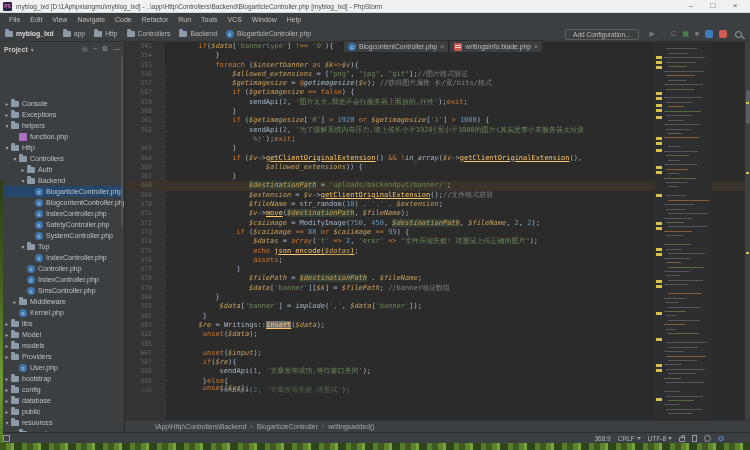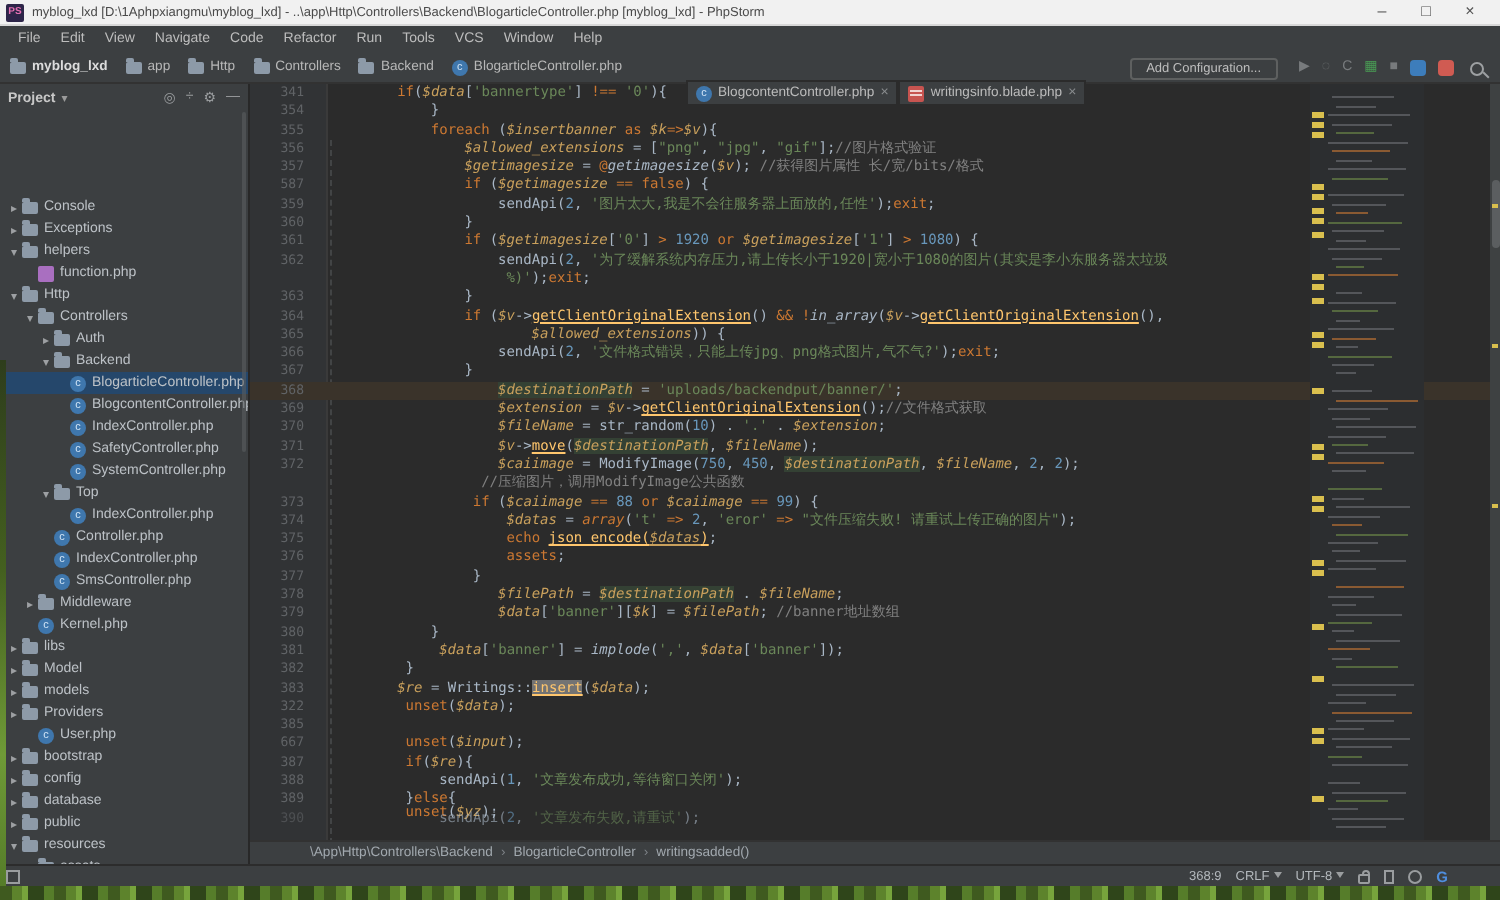--- a/index.html
+++ b/index.html
@@ -423,24 +423,20 @@
         </div>
         <div class="code-row">
           <span class="ln">364</span>
           <span class="code" style="padding-left: 67.2px;"><span class="tk-k">if</span><span class="tk-p"> (</span><span class="tk-v">$v</span><span class="tk-p">-&gt;</span><span class="tk-f">getClientOriginalExtension</span><span class="tk-p">() </span><span class="tk-k">&amp;&amp;</span><span class="tk-p"> </span><span class="tk-k">!</span><span class="tk-b">in_array</span><span class="tk-p">(</span><span class="tk-v">$v</span><span class="tk-p">-&gt;</span><span class="tk-f">getClientOriginalExtension</span><span class="tk-p">(),</span></span>
         </div>
         <div class="code-row">
           <span class="ln">365</span>
           <span class="code" style="padding-left: 100.8px;"><span class="tk-v">$allowed_extensions</span><span class="tk-p">)) {</span></span>
         </div>
         <div class="code-row">
-          <span class="ln">366</span>
-          <span class="code" style="padding-left: 84px;"><span class="tk-p">sendApi(</span><span class="tk-n">2</span><span class="tk-p">, </span><span class="tk-s">'文件格式错误，只能上传jpg、png格式图片,气不气?'</span><span class="tk-p">);</span><span class="tk-k">exit</span><span class="tk-p">;</span></span>
-        </div>
-        <div class="code-row">
           <span class="ln">367</span>
           <span class="code" style="padding-left: 67.2px;"><span class="tk-p">}</span></span>
         </div>
         <div class="code-row caret-line">
           <span class="ln">368</span>
           <span class="code" style="padding-left: 84px;"><span class="tk-vh">$destinationPath</span><span class="tk-p"> = </span><span class="tk-s">'uploads/backendput/banner/'</span><span class="tk-p">;</span></span>
         </div>
         <div class="code-row">
           <span class="ln">369</span>
           <span class="code" style="padding-left: 84px;"><span class="tk-v">$extension</span><span class="tk-p"> = </span><span class="tk-v">$v</span><span class="tk-p">-&gt;</span><span class="tk-f">getClientOriginalExtension</span><span class="tk-p">();</span><span class="tk-c">//文件格式获取</span></span>
@@ -449,24 +445,20 @@
           <span class="ln">370</span>
           <span class="code" style="padding-left: 84px;"><span class="tk-v">$fileName</span><span class="tk-p"> = str_random(</span><span class="tk-n">10</span><span class="tk-p">) . </span><span class="tk-s">'.'</span><span class="tk-p"> . </span><span class="tk-v">$extension</span><span class="tk-p">;</span></span>
         </div>
         <div class="code-row">
           <span class="ln">371</span>
           <span class="code" style="padding-left: 84px;"><span class="tk-v">$v</span><span class="tk-p">-&gt;</span><span class="tk-f">move</span><span class="tk-p">(</span><span class="tk-vh">$destinationPath</span><span class="tk-p">, </span><span class="tk-v">$fileName</span><span class="tk-p">);</span></span>
         </div>
         <div class="code-row">
           <span class="ln">372</span>
           <span class="code" style="padding-left: 84px;"><span class="tk-v">$caiimage</span><span class="tk-p"> = ModifyImage(</span><span class="tk-n">750</span><span class="tk-p">, </span><span class="tk-n">450</span><span class="tk-p">, </span><span class="tk-vh">$destinationPath</span><span class="tk-p">, </span><span class="tk-v">$fileName</span><span class="tk-p">, </span><span class="tk-n">2</span><span class="tk-p">, </span><span class="tk-n">2</span><span class="tk-p">);</span></span>
-        </div>
-        <div class="code-row">
-          <span class="ln"></span>
-          <span class="code" style="padding-left: 75.6px;"><span class="tk-c">//压缩图片，调用ModifyImage公共函数</span></span>
         </div>
         <div class="code-row">
           <span class="ln">373</span>
           <span class="code" style="padding-left: 71.4px;"><span class="tk-k">if</span><span class="tk-p"> (</span><span class="tk-v">$caiimage</span><span class="tk-p"> </span><span class="tk-k">==</span><span class="tk-p"> </span><span class="tk-n">88</span><span class="tk-p"> </span><span class="tk-k">or</span><span class="tk-p"> </span><span class="tk-v">$caiimage</span><span class="tk-p"> </span><span class="tk-k">==</span><span class="tk-p"> </span><span class="tk-n">99</span><span class="tk-p">) {</span></span>
         </div>
         <div class="code-row">
           <span class="ln">374</span>
           <span class="code" style="padding-left: 88.2px;"><span class="tk-v">$datas</span><span class="tk-p"> = </span><span class="tk-kb">array</span><span class="tk-p">(</span><span class="tk-s">'t'</span><span class="tk-p"> </span><span class="tk-k">=&gt;</span><span class="tk-p"> </span><span class="tk-n">2</span><span class="tk-p">, </span><span class="tk-s">'eror'</span><span class="tk-p"> </span><span class="tk-k">=&gt;</span><span class="tk-p"> </span><span class="tk-s">"文件压缩失败! 请重试上传正确的图片"</span><span class="tk-p">);</span></span>
         </div>
         <div class="code-row">

